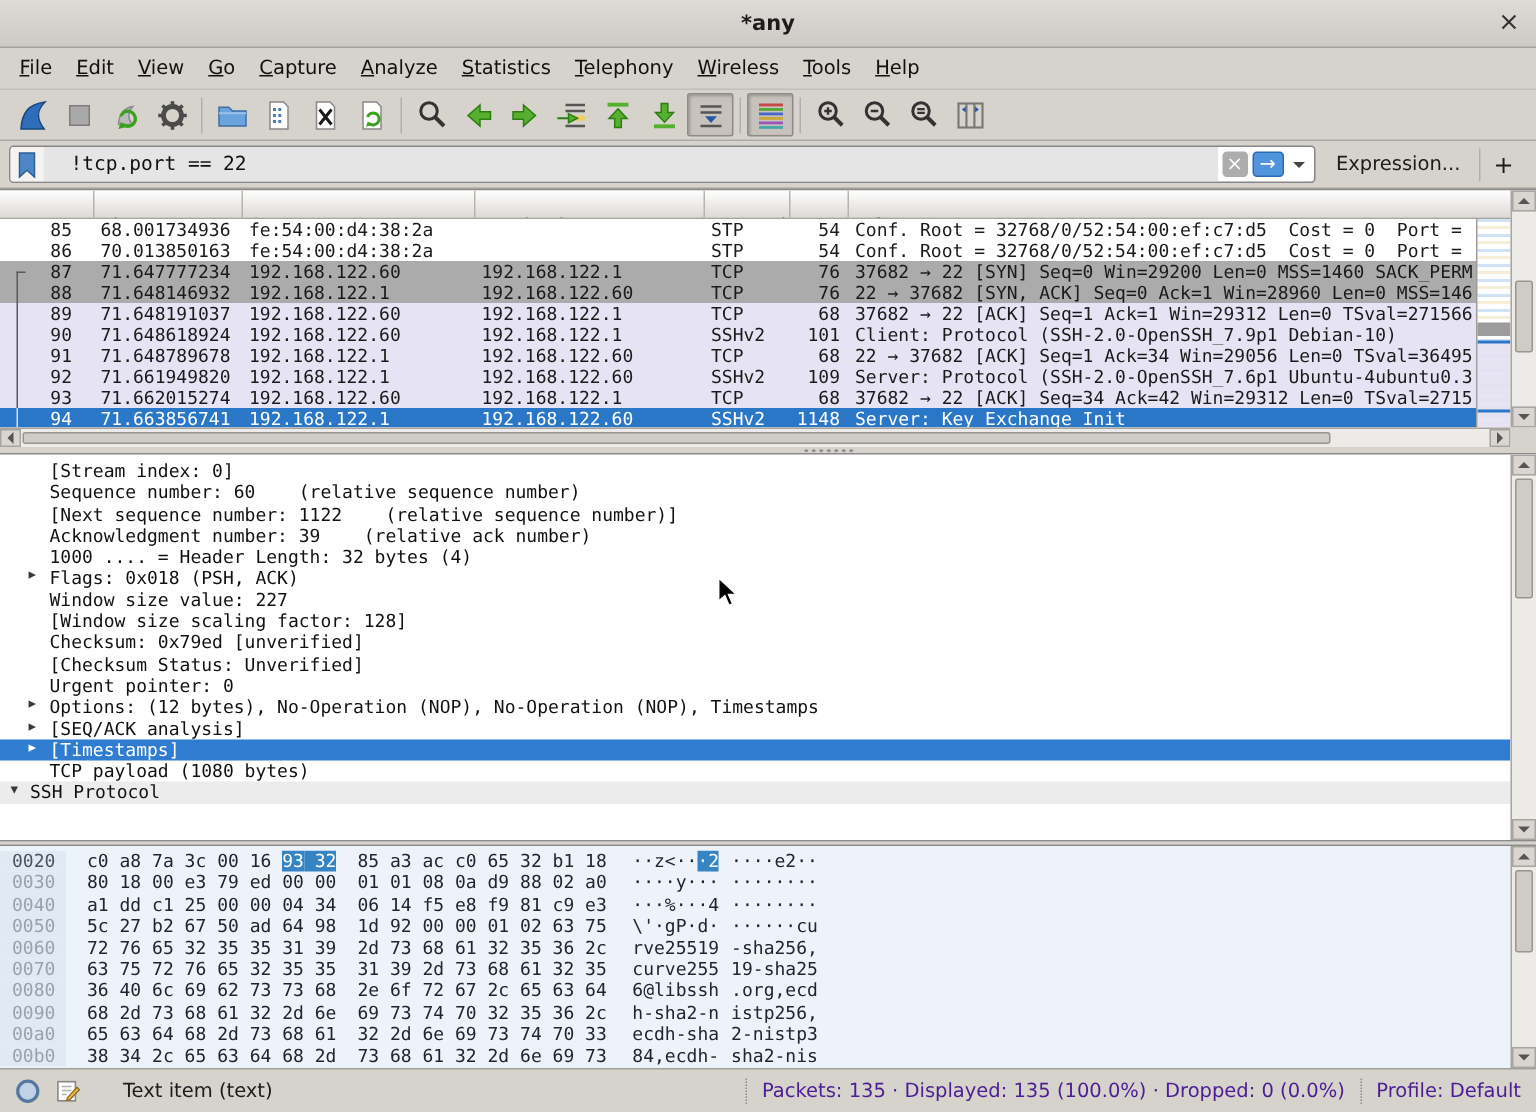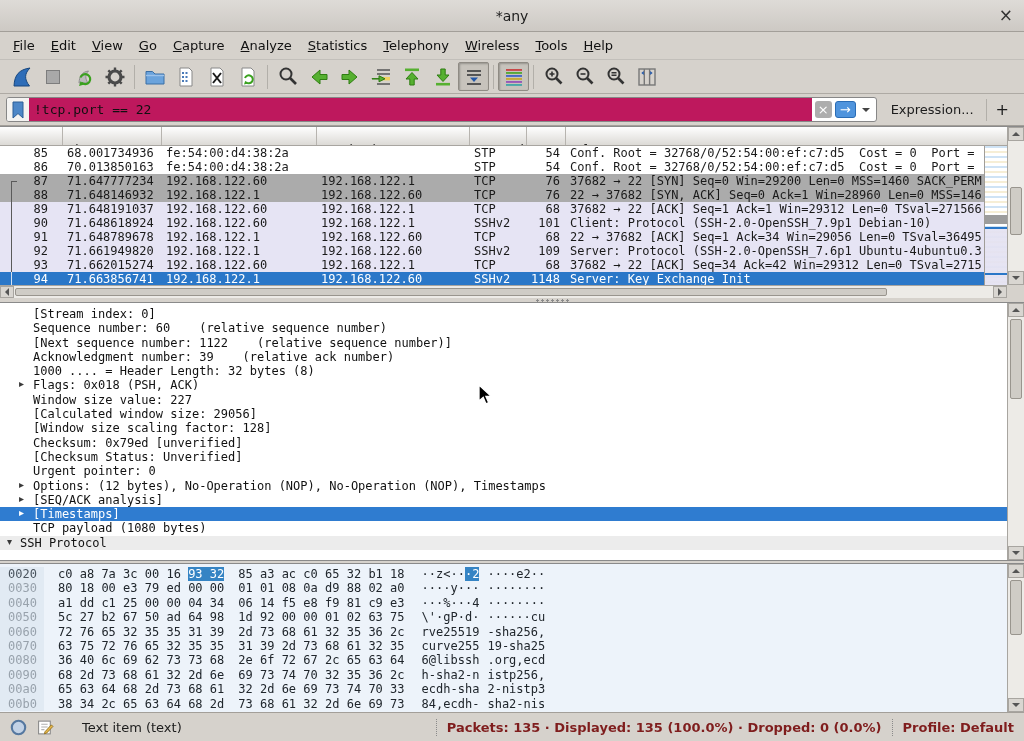--- a/index.html
+++ b/index.html
@@ -3,21 +3,21 @@
 <meta charset="utf-8">
 <style>
   * { box-sizing: border-box; margin: 0; padding: 0; }
   html,body { width:1024px; height:741px; overflow:hidden; }
   body { position:relative; font-family:"DejaVu Sans",sans-serif; background:#d6d2cc; color:#1a1a1a; }
 
   
   .titlebar { position:absolute; top:0; left:0; width:1024px; height:32px;
     background:linear-gradient(#dedbd7,#cdc9c4); border-bottom:1px solid #a39f99;
     display:flex; align-items:center; justify-content:center; }
-  .title { font-weight:normal; font-size:14px; color:#1c1c1c;text-align:center; }
+  .title { font-weight:bold; font-size:14px; color:#1c1c1c;text-align:center; }
   .close-x { position:absolute; right:11px; top:5px; font-size:17px; color:#333; line-height:20px; }
 
   
   .menubar { position:absolute; top:32px; left:0; width:1024px; height:27px;
     display:flex; align-items:center; padding-left:5px; }
   .menu-item { display:inline-block; padding:4px 8px; font-size:13px; color:#111; }
   .menu-item::first-letter { text-decoration:underline; }
 
   
   .toolbar { position:absolute; top:59px; left:0; width:1024px; height:35px;
@@ -27,22 +27,22 @@
   .tbtn.pressed { background:#c7c3bc; border:1px solid #8f8b84; border-radius:2px;
     box-shadow:inset 1px 1px 2px rgba(0,0,0,.25); }
   .tsep { width:1px; height:24px; background:#b2afa9; margin:0 4px; }
 
   
   .filterbar { position:absolute; top:94px; left:0; width:1024px; height:32px;
     display:flex; align-items:center; padding:0 6px; border-bottom:1px solid #a39f99; }
   .filter-combo { flex:1; height:25px; background:#fff; border:1px solid #878787;
     border-radius:3px; display:flex; align-items:center; overflow:hidden; }
   .bookmark-wrap { width:22px; height:100%; display:flex; align-items:center; justify-content:center; background:#f4f3f1; }
-  .filter-field { flex:1; height:100%; background:#be185d; display:flex; align-items:center;
-    padding-left:5px; font-family:"DejaVu Sans Mono",monospace; font-size:13px; color:#101010; }
+  .filter-field { flex:1; height:100%; background:#e5e5e5; display:flex; align-items:center;
+    padding-left:18px; font-family:"DejaVu Sans Mono",monospace; font-size:13px; color:#101010; }
   .clear-btn { width:17px; height:17px; background:#adadad; border-radius:3px; color:#fff;
     display:flex; align-items:center; justify-content:center; font-size:13px; margin:0 3px; }
   .apply-btn { width:21px; height:17px; background:#4f94dd; border:1px solid #2a6cb4; border-radius:3px;
     color:#fff; display:flex; align-items:center; justify-content:center; font-size:13px; margin-right:4px; }
   .combo-caret { width:0; height:0; border:4px solid transparent; border-top-color:#444; margin:4px 6px 0 2px; }
   .expr-label { padding:0 12px 0 14px; font-size:13px; color:#1c1c1c; }
   .add-btn { font-size:16px; color:#1c1c1c; padding:0 9px; border-left:1px solid #b2afa9; height:22px;
     display:flex; align-items:center; }
 
   
@@ -131,21 +131,21 @@
   .hx-vscroll { position:absolute; top:0; right:0; bottom:0; width:17px; background:#edebe7; border-left:1px solid #a8a5a0; }
   .hx-vscroll .sbtn { left:0; right:0; height:14px; }
 
   
   .statusbar { position:absolute; top:712px; left:0; width:1024px; height:29px; background:#d6d2cc;
     border-top:1px solid #a39f99; display:flex; align-items:center; font-size:13px; }
   .statusbar .lefticons { display:flex; align-items:center; gap:10px; margin-left:10px; }
   .field-info { margin-left:28px; color:#1c1c1c; }
   .status-right { margin-left:auto; display:flex; align-items:center; }
   .ssep { width:1px; height:17px; border-left:1px dotted #8a8a8a; margin:0 10px; }
-  .packets-info, .profile-label { color:#7f1d1d;font-weight:bold; }
+  .packets-info, .profile-label { color:#4c1d95; }
   .profile-label { margin-right:10px; }
 
   
   .mouse-cursor { position:absolute; left:478px; top:384px; z-index:60; }
 </style>
 </head>
 <body>
 
 <div class="titlebar">
   <span class="title">*any</span>
@@ -381,24 +381,23 @@
 <div class="splitter">
     <div class="grip"></div>
   </div>
 
 <div class="details">
   <div class="dt-lines" id="details-lines">
       <div class="dt-line ind2"><span class="dt-text">[Stream index: 0]</span></div>
       <div class="dt-line ind2"><span class="dt-text">Sequence number: 60    (relative sequence number)</span></div>
       <div class="dt-line ind2"><span class="dt-text">[Next sequence number: 1122    (relative sequence number)]</span></div>
       <div class="dt-line ind2"><span class="dt-text">Acknowledgment number: 39    (relative ack number)</span></div>
-      <div class="dt-line ind2"><span class="dt-text">1000 .... = Header Length: 32 bytes (8)</span></div>
+      <div class="dt-line ind2"><span class="dt-text">1000 .... = Header Length: 32 bytes (4)</span></div>
       <div class="dt-line ind2"><span class="dt-arrow">▸</span><span class="dt-text">Flags: 0x018 (PSH, ACK)</span></div>
       <div class="dt-line ind2"><span class="dt-text">Window size value: 227</span></div>
-      <div class="dt-line ind2"><span class="dt-text">[Calculated window size: 29056]</span></div>
       <div class="dt-line ind2"><span class="dt-text">[Window size scaling factor: 128]</span></div>
       <div class="dt-line ind2"><span class="dt-text">Checksum: 0x79ed [unverified]</span></div>
       <div class="dt-line ind2"><span class="dt-text">[Checksum Status: Unverified]</span></div>
       <div class="dt-line ind2"><span class="dt-text">Urgent pointer: 0</span></div>
       <div class="dt-line ind2"><span class="dt-arrow">▸</span><span class="dt-text">Options: (12 bytes), No-Operation (NOP), No-Operation (NOP), Timestamps</span></div>
       <div class="dt-line ind2"><span class="dt-arrow">▸</span><span class="dt-text">[SEQ/ACK analysis]</span></div>
       <div class="dt-line ind2 dsel"><span class="dt-arrow">▸</span><span class="dt-text">[Timestamps]</span></div>
       <div class="dt-line ind2"><span class="dt-text">TCP payload (1080 bytes)</span></div>
       <div class="dt-line ind1 dshade"><span class="dt-arrow">▾</span><span class="dt-text">SSH Protocol</span></div>
     </div>

